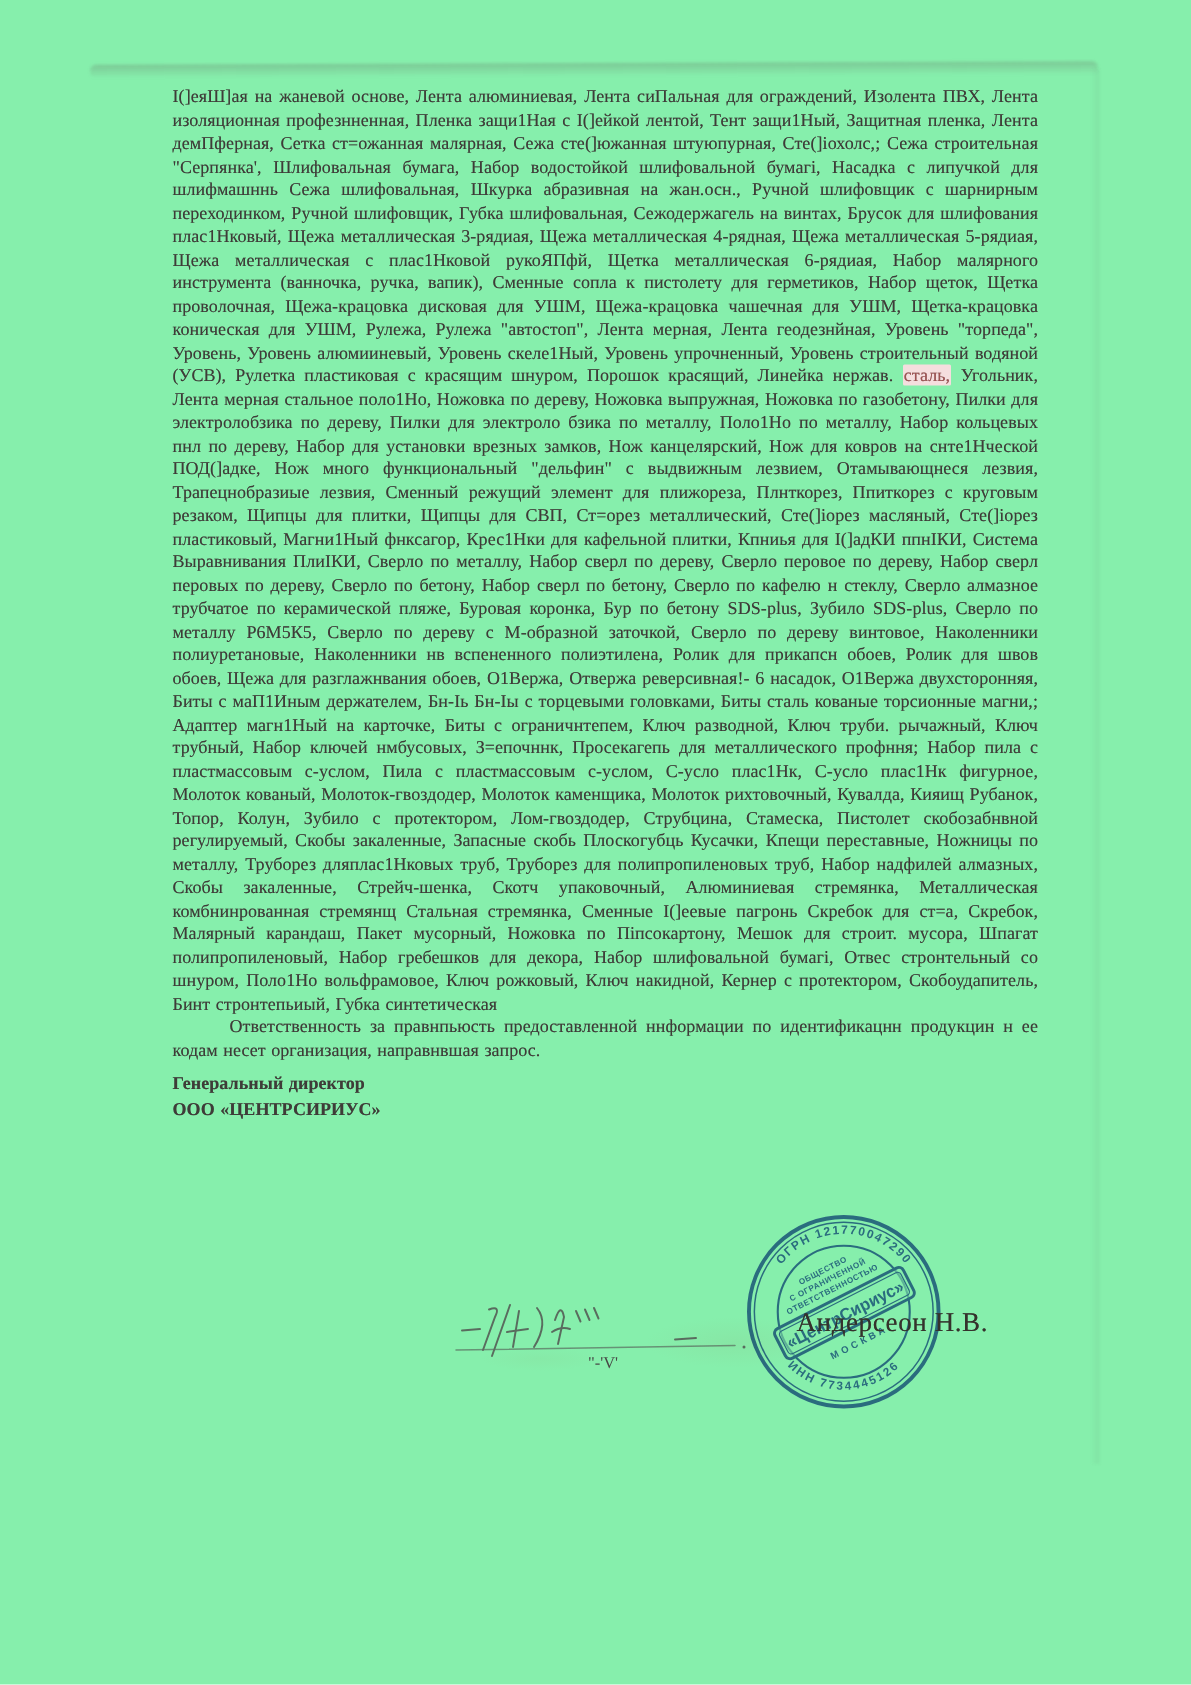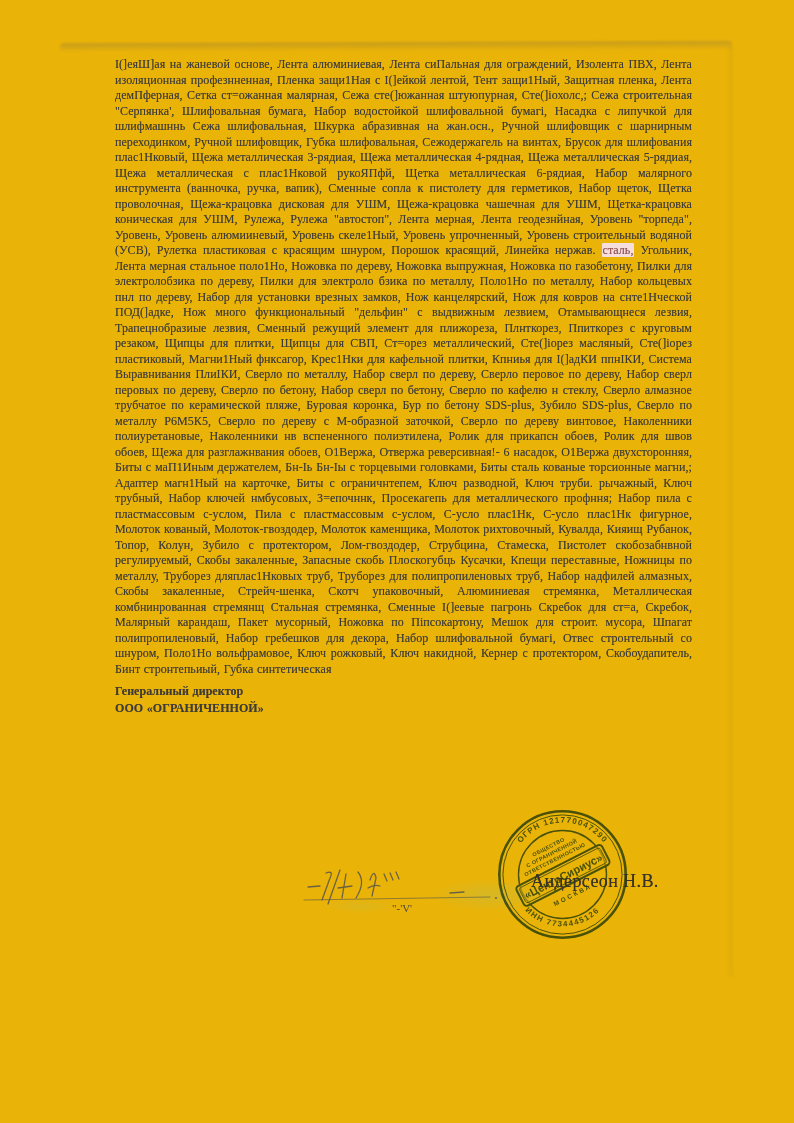--- a/index.html
+++ b/index.html
@@ -2,21 +2,21 @@
 <html><head>
 <meta charset="utf-8">
 <style>
   html,body{margin:0;padding:0;}
   body{
     width:794px;height:1123px;
     background:#fdfdfc;
     font-family:"Liberation Serif","DejaVu Serif",serif;
     overflow:hidden;
   }
-  .page{position:relative;width:794px;height:1123px;background:#eab308;}
+  .page{position:relative;width:794px;height:1123px;background:#86efac;}
   
   .scan-shadow-top{
     position:absolute;left:60px;top:42px;width:672px;height:9px;
     background:linear-gradient(to bottom,rgba(95,92,86,.26),rgba(95,92,86,0));
     filter:blur(1px);transform:rotate(-.2deg);border-radius:4px;
   }
   .scan-shadow-right{
     position:absolute;left:727px;top:46px;width:6px;height:930px;
     background:linear-gradient(to right,rgba(0,0,0,0),rgba(80,78,74,.07));
     filter:blur(1px);
@@ -65,24 +65,25 @@
 
   <div class="scan-shadow-top"></div>
   <div class="scan-shadow-right"></div>
   <div class="green-smudge-1"></div>
   <div class="green-smudge-2"></div>
 
   <div class="text-block">
     <p class="list-paragraph"><span>I(]еяШ]ая на жаневой основе, Лента алюминиевая, Лента сиПальная для ограждений, Изолента ПВХ, Лента изоляционная профезнненная, Пленка защи1Ная с I(]ейкой лентой, Тент защи1Ный, Защитная пленка, Лента демПферная, Сетка ст=ожанная малярная, Сежа сте(]южанная штуюпурная, Сте(]іохолс,; Сежа строительная "Серпянка', Шлифовальная бумага, Набор водостойкой шлифовальной бумагі, Насадка с липучкой для шлифмашннь Сежа шлифовальная, Шкурка абразивная на жан.осн., Ручной шлифовщик с шарнирным переходинком, Ручной шлифовщик, Губка шлифовальная, Сежодержагель на винтах, Брусок для шлифования плас1Нковый, Щежа металлическая 3-рядиая, Щежа металлическая 4-рядная, Щежа металлическая 5-рядиая, Щежа металлическая с плас1Нковой рукоЯПфй, Щетка металлическая 6-рядиая, Набор малярного инструмента (ванночка, ручка, вапик), Сменные сопла к пистолету для герметиков, Набор щеток, Щетка проволочная, Щежа-крацовка дисковая для УШМ, Щежа-крацовка чашечная для УШМ, Щетка-крацовка коническая для УШМ, Рулежа, Рулежа "автостоп", Лента мерная, Лента геодезнйная, Уровень "торпеда", Уровень, Уровень алюмииневый, Уровень скеле1Ный, Уровень упрочненный, Уровень строительный водяной (УСВ), Рулетка пластиковая с красящим шнуром, Порошок красящий, Линейка нержав. </span><span class="hl">сталь,</span><span> Угольник, Лента мерная стальное поло1Но, Ножовка по дереву, Ножовка выпружная, Ножовка по газобетону, Пилки для электролобзика по дереву, Пилки для электроло бзика по металлу, Поло1Но по металлу, Набор кольцевых пнл по дереву, Набор для установки врезных замков, Нож канцелярский, Нож для ковров на снте1Нческой ПОД(]адке, Нож много функциональный "дельфин" с выдвижным лезвием, Отамывающнеся лезвия, Трапецнобразиые лезвия, Сменный режущий элемент для плижореза, Плнткорез, Ппиткорез с круговым резаком, Щипцы для плитки, Щипцы для СВП, Ст=орез металлический, Сте(]іорез масляный, Сте(]іорез пластиковый, Магни1Ный фнксагор, Крес1Нки для кафельной плитки, Кпниья для I(]адКИ ппнІКИ, Система Выравнивания ПлиІКИ, Сверло по металлу, Набор сверл по дереву, Сверло перовое по дереву, Набор сверл перовых по дереву, Сверло по бетону, Набор сверл по бетону, Сверло по кафелю н стеклу, Сверло алмазное трубчатое по керамической пляже, Буровая коронка, Бур по бетону SDS-plus, Зубило SDS-plus, Сверло по металлу Р6М5К5, Сверло по дереву с М-образной заточкой, Сверло по дереву винтовое, Наколенники полиуретановые, Наколенники нв вспененного полиэтилена, Ролик для прикапсн обоев, Ролик для швов обоев, Щежа для разглажнвания обоев, О1Вержа, Отвержа реверсивная!- 6 насадок, О1Вержа двухсторонняя, Биты с маП1Иным держателем, Бн-Іь Бн-Іы с торцевыми головками, Биты сталь кованые торсионные магни,; Адаптер магн1Ный на карточке, Биты с ограничнтепем, Ключ разводной, Ключ труби. рычажный, Ключ трубный, Набор ключей нмбусовых, З=епочннк, Просекагепь для металлического профння; Набор пила с пластмассовым с-услом, Пила с пластмассовым с-услом, С-усло плас1Нк, С-усло плас1Нк фигурное, Молоток кованый, Молоток-гвоздодер, Молоток каменщика, Молоток рихтовочный, Кувалда, Кияищ Рубанок, Топор, Колун, Зубило с протектором, Лом-гвоздодер, Струбцина, Стамеска, Пистолет скобозабнвной регулируемый, Скобы закаленные, Запасные скобь Плоскогубць Кусачки, Кпещи переставные, Ножницы по металлу, Труборез дляплас1Нковых труб, Труборез для полипропиленовых труб, Набор надфилей алмазных, Скобы закаленные, Стрейч-шенка, Скотч упаковочный, Алюминиевая стремянка, Металлическая комбнинрованная стремянщ Стальная стремянка, Сменные I(]еевые пагронь Скребок для ст=а, Скребок, Малярный карандаш, Пакет мусорный, Ножовка по Піпсокартону, Мешок для строит. мусора, Шпагат полипропиленовый, Набор гребешков для декора, Набор шлифовальной бумагі, Отвес стронтельный со шнуром, Поло1Но вольфрамовое, Ключ рожковый, Ключ накидной, Кернер с протектором, Скобоудапитель, Бинт стронтепьиый, Губка синтетическая</span></p>
 
 
+    <p class="para">Ответственность за правнпьюсть предоставленной ннформации по идентификацнн продукцин н ее кодам несет организация, направнвшая запрос.</p>
 
     <div class="signer-block">
       <div>Генеральный директор</div>
-      <div>ООО «ОГРАНИЧЕННОЙ»</div>
+      <div>ООО «ЦЕНТРСИРИУС»</div>
     </div>
   </div>
 
   <svg class="signature" viewBox="0 0 200 52">
     <g stroke="#50504e" stroke-width="1.3" fill="none" stroke-linecap="round" opacity=".82">
       <path d="M8,23 L20,22"></path>
       <path d="M26,9 Q34,6 30,14 L22,36"></path>
       <path d="M40,6 L28,40"></path>
       <path d="M46,10 L42,34"></path>
       <path d="M38,24 L52,22"></path>

